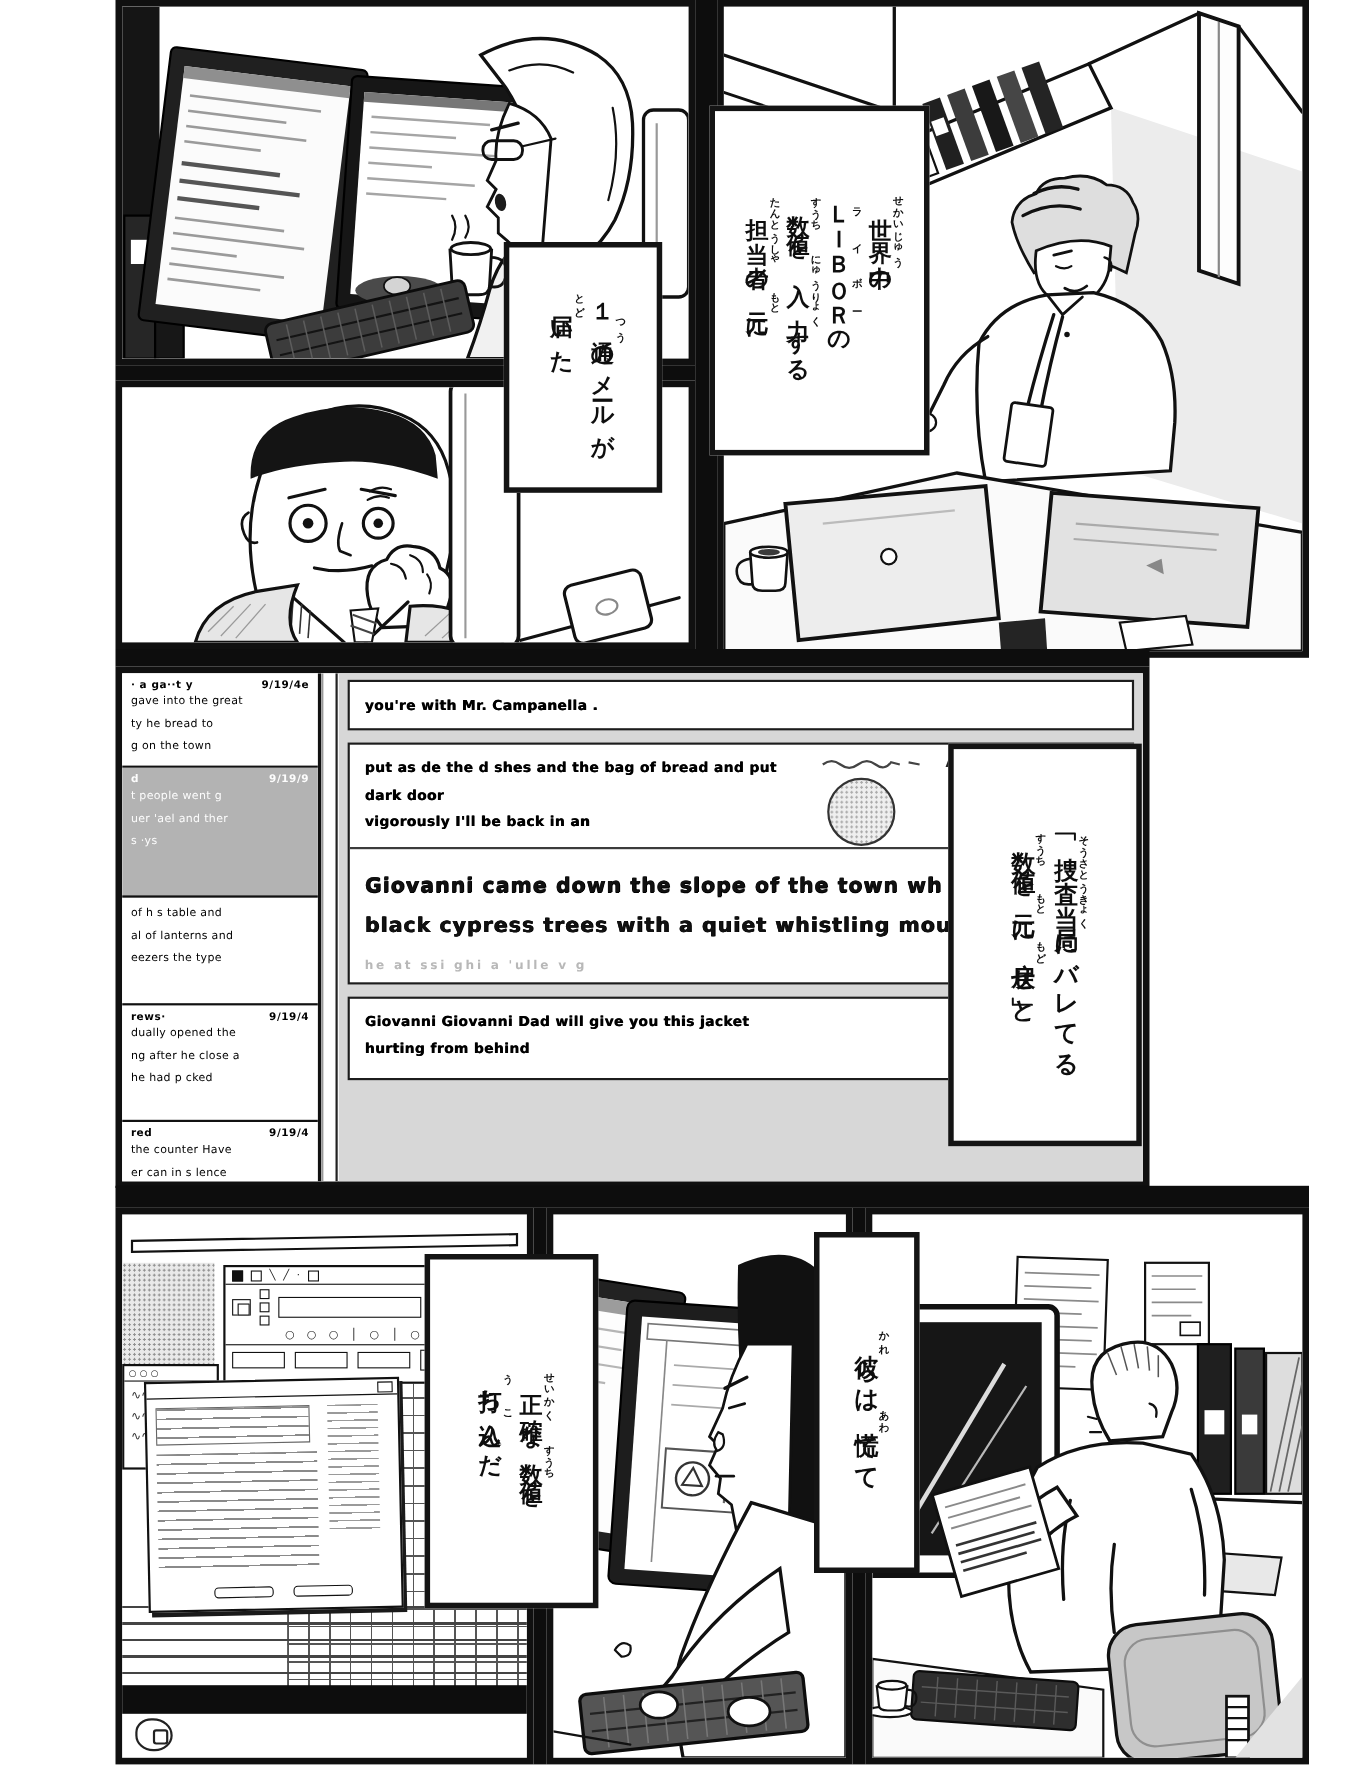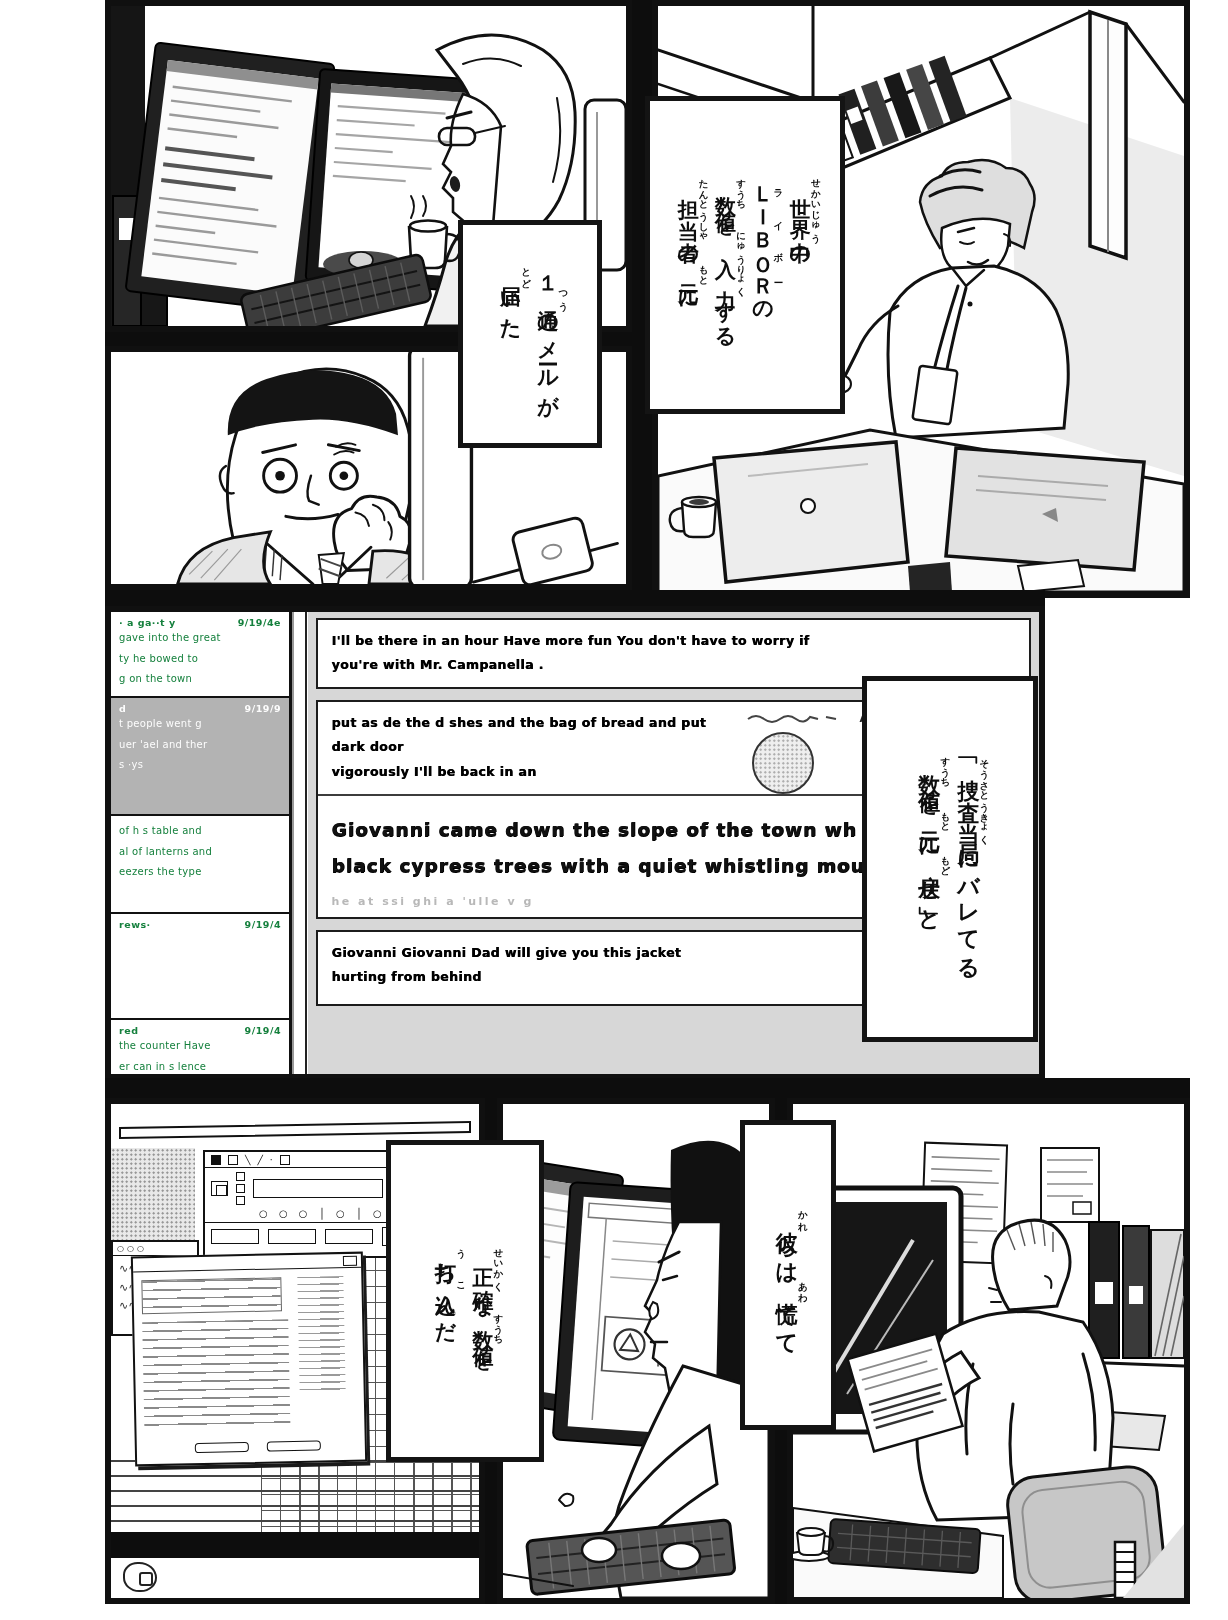--- a/index.html
+++ b/index.html
@@ -13,21 +13,21 @@
          line-height:1.78;letter-spacing:2px;}
   .cap1 .vtext{font-size:21px;} .cap2 .vtext{font-size:21px;} .cap3 .vtext{font-size:22px;}
   .cap4 .vtext{font-size:21px;} .cap5 .vtext{font-size:22px;}
   ruby rt{font-size:9.5px;font-weight:700;letter-spacing:0;}
   svg{display:block;}
   .ln{stroke:#111;fill:none;stroke-width:3;stroke-linecap:round;stroke-linejoin:round;}
   .s2{stroke-width:2;} .s25{stroke-width:2.5;}
   
   .mail-sidebar{position:absolute;left:0;top:0;bottom:0;width:178px;background:#fff;
                 border-right:3px solid #111;overflow:hidden;}
-  .mail-item{border-bottom:2.5px solid #111;padding:5px 8px 3px;color:#15803d;overflow:hidden;}
+  .mail-item{border-bottom:2.5px solid #111;padding:5px 8px 3px;color:#000000;overflow:hidden;}
   .mail-item.selected{background:#b3b3b3;color:#fdfdfd;text-shadow:none;}
   .mi-head{display:flex;justify-content:space-between;font-size:9.5px;font-weight:700;letter-spacing:.5px;}
   .mi-lines div{font-size:10px;font-weight:400;line-height:2.05;letter-spacing:.3px;white-space:nowrap;}
   .mail-divider{position:absolute;left:181px;top:0;bottom:0;width:13px;background:#fff;
                 border-right:2.5px solid #222;box-shadow:inset 2px 0 0 #999;}
   .mail-area{position:absolute;left:196.5px;right:0;top:0;bottom:0;background:#d7d7d7;padding:6px 8px;}
   .mailcard{position:relative;background:#fff;border:2.5px solid #1c1c1c;margin-bottom:11px;
             padding:9px 14px;overflow:hidden;}
   .mtext div{font-size:12.5px;font-weight:700;line-height:1.95;letter-spacing:.4px;color:#000;
              text-shadow:.5px 0 #000;white-space:nowrap;}
@@ -294,21 +294,21 @@
 
 <div class="panel" style="left:105px;top:606px;width:940px;height:474px;">
   <div class="mail-sidebar">
     <div class="mail-item" style="height:76px;">
       <div class="mi-head">
           <span>· a ga··t  y</span>
           <span>9/19/4e</span>
         </div>
       <div class="mi-lines">
           <div>gave into the great</div>
-          <div>ty  he bowed to</div>
+          <div>ty  he bread to</div>
           <div>g on the town</div>
         </div>
     </div>
     <div class="mail-item selected" style="height:108px;">
       <div class="mi-head">
           <span>d</span>
           <span>9/19/9</span>
         </div>
       <div class="mi-lines">
           <div>t people went  g</div>
@@ -324,38 +324,42 @@
       <div class="mi-lines">
           <div>of h s table  and</div>
           <div>al of lanterns  and</div>
           <div>eezers  the type</div>
         </div>
     </div>
     <div class="mail-item" style="height:96px;">
       <div class="mi-head">
           <span>rews·</span>
           <span>9/19/4</span>
+        </div>
+      <div class="mi-lines">
+          <div>dually opened the</div>
+          <div>ng after he close a</div>
+          <div>he had p cked</div>
         </div>
     </div>
     <div class="mail-item" style="height:110px;">
       <div class="mi-head">
           <span>red</span>
           <span>9/19/4</span>
         </div>
       <div class="mi-lines">
           <div>the counter  Have</div>
           <div>er can in s lence</div>
         </div>
     </div>
   </div>
   <div class="mail-divider"></div>
   <div class="mail-area">
     <div class="mailcard card1">
       <div class="mtext">
-          <div>I'll be there in an hour  Have more fun  You don't have to worry if</div>
           <div>you're with Mr. Campanella .</div>
         </div>
     </div>
     <div class="mailcard card2">
       <div class="mmeta">
         <svg width="110" height="12">
             <path d="M4,7 q8,-6 16,0 t16,0 t16,0 t14,-2 l8,2 m8,-2 l10,2" stroke="#444" stroke-width="2" fill="none"></path>
           </svg>
         <span>AM</span>
       </div>

